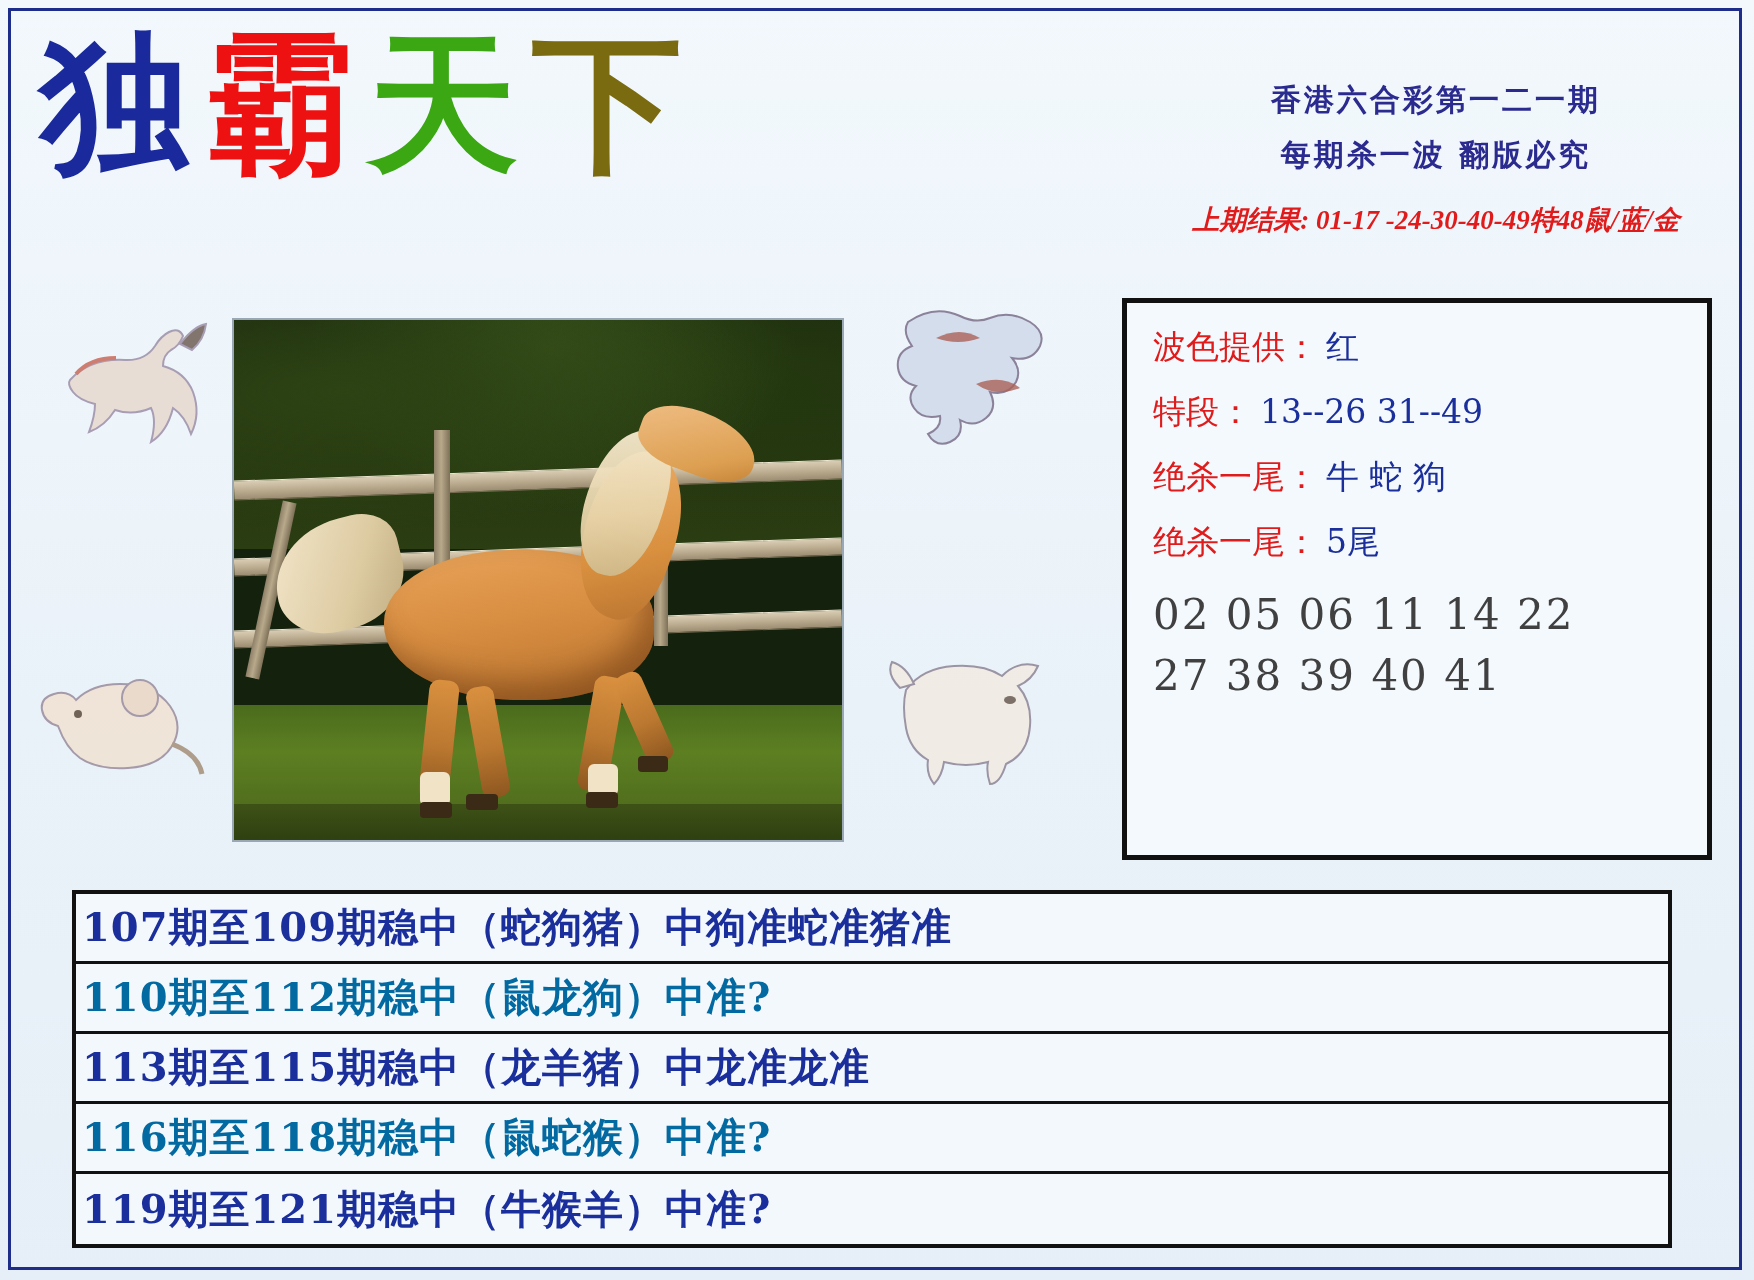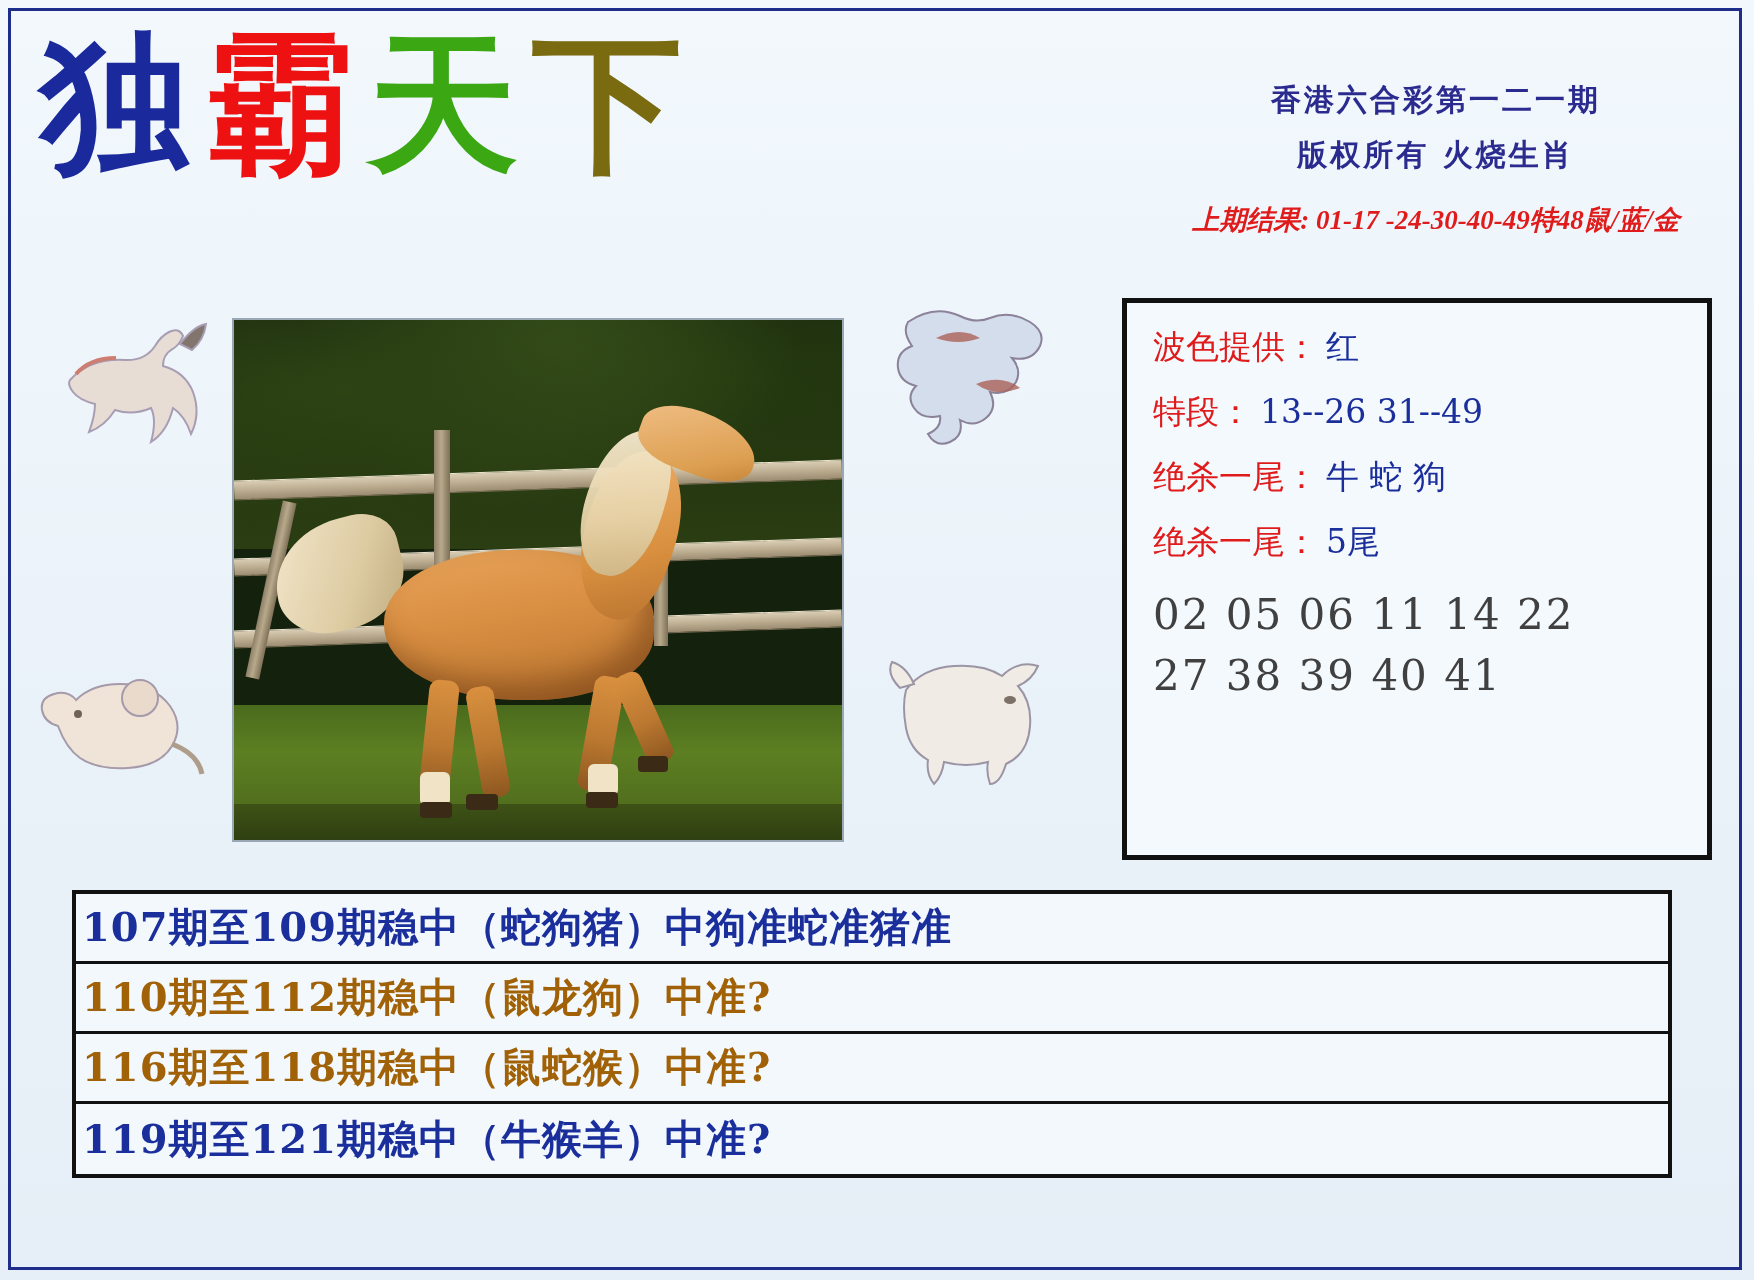--- a/index.html
+++ b/index.html
@@ -223,34 +223,34 @@
     padding-left: 6px;
     box-sizing: border-box;
     font-size: 40px;
     font-weight: bold;
     font-family: "DejaVu Serif", serif;
     letter-spacing: 1px;
     white-space: nowrap;
   }
   .trow:last-child { border-bottom: none; }
   .blue { color: #1b2f9c; }
-  .red  { color: #a16207; }
+  .red  { color: #0369a1; }
 </style>
 </head>
 <body>
 
 <div class="page">
 
   <div class="title">
     <span class="t1">独</span><span class="t2">霸</span><span class="t3">天</span><span class="t4">下</span>
   </div>
 
   <div class="hdr-right">
     <div class="hdr-line1">香港六合彩第一二一期</div>
-    <div class="hdr-line2">版权所有 火烧生肖</div>
+    <div class="hdr-line2">每期杀一波 翻版必究</div>
     <div class="hdr-result">
       <span>上期结果:</span>
       <span>01-17 -24-30-40-49特48鼠/蓝/金</span>
     </div>
   </div>
 
   <div class="zod" style="left:30px; top:310px;">
     <svg width="190" height="150" viewBox="0 0 190 150">
       <g fill="#e8d9cf" stroke="#9c8fa8" stroke-width="2">
         <path d="M40 70 q20 -22 55 -20 q20 1 30 -14 q6 -10 14 -14 q10 -5 14 4 q-4 10 -12 14 q-8 5 -8 16 q22 6 30 26 q8 22 -2 42 q-6 -18 -18 -26 q-6 24 -22 34 q6 -22 0 -34 q-18 8 -36 2 q-10 16 -26 22 q6 -16 6 -28 q-16 -4 -22 -12 q-6 -8 -3 -12z"></path>
@@ -337,18 +337,19 @@
     <div class="info-line">
       <span>绝杀一尾：</span><span class="val">5尾</span>
     </div>
     <div class="nums">02  05  06  11  14  22</div>
     <div class="nums">27  38  39  40  41</div>
   </div>
 
   <div class="table">
     <div class="trow blue">107期至109期稳中（蛇狗猪）中狗准蛇准猪准</div>
     <div class="trow red">110期至112期稳中（鼠龙狗）中准?</div>
+    <div class="trow blue">113期至115期稳中（龙羊猪）中龙准龙准</div>
     <div class="trow red">116期至118期稳中（鼠蛇猴）中准?</div>
     <div class="trow blue">119期至121期稳中（牛猴羊）中准?</div>
   </div>
 
   <div class="border-frame"></div>
 </div>
 
 </body></html>

